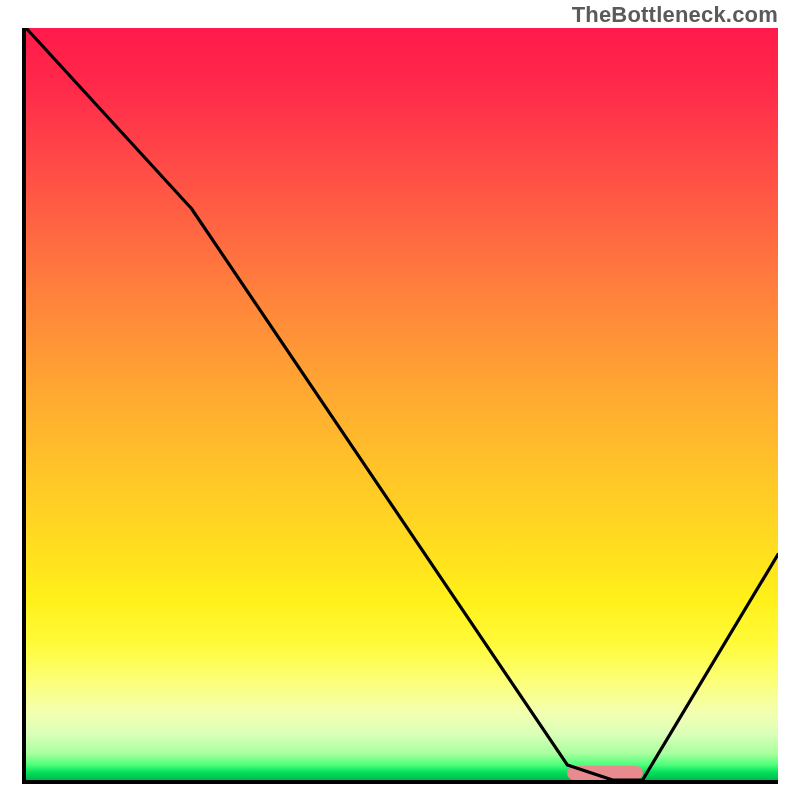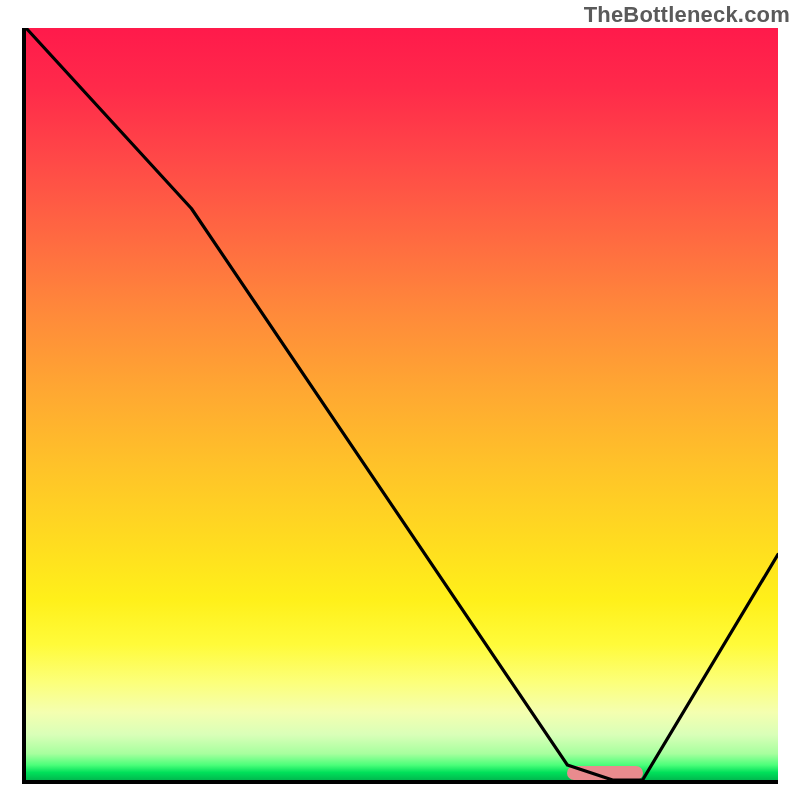--- a/index.html
+++ b/index.html
@@ -6,21 +6,21 @@
     margin: 0;
     padding: 0;
     width: 800px;
     height: 800px;
     background: #ffffff;
     font-family: Arial, Helvetica, sans-serif;
   }
   .attribution {
     position: absolute;
     top: 2px;
-    right: 10px;
+    right: 22px;
     font-size: 22px;
     font-weight: 600;
     color: #5a5a5a;
     letter-spacing: 0.2px;
   }
   .plot-area {
     position: absolute;
     left: 22px;
     top: 28px;
     width: 756px;

